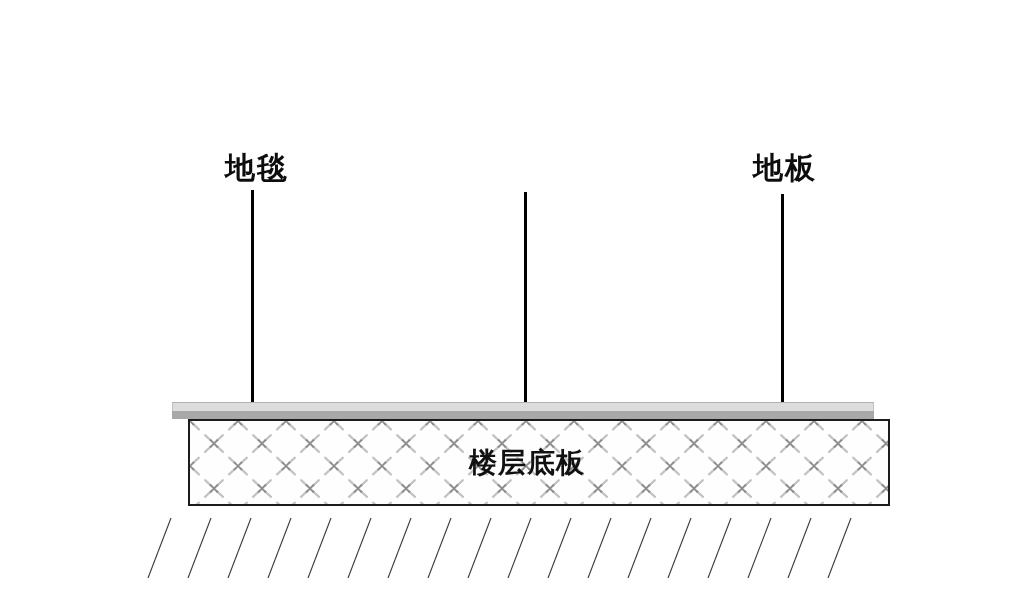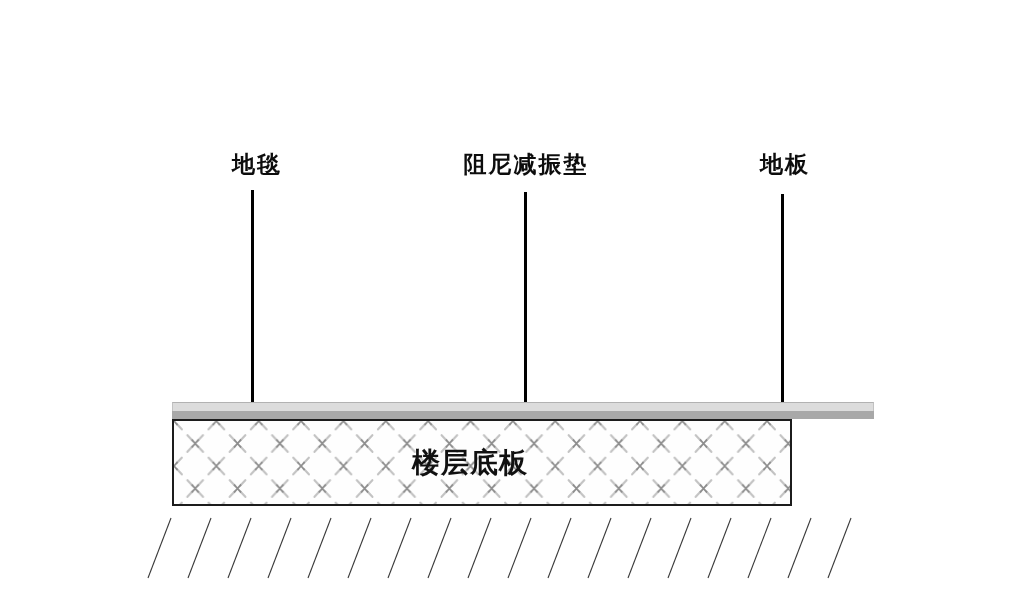--- a/index.html
+++ b/index.html
@@ -13,21 +13,21 @@
     width: 1024px;
     height: 614px;
     background: #ffffff;
     overflow: hidden;
   }
   
   .callout-label {
     position: absolute;
     top: 153px;
     transform: translateX(-50%);
-    font-size: 23px;
+    font-size: 30px;
     font-weight: bold;
     color: #0d0d0d;
     letter-spacing: 2px;
     white-space: nowrap;
     line-height: 1;
   }
   .label-carpet  { left: 257px; }
   .label-damping { left: 526px; }
   .label-floor   { left: 785px; text-align: center; }
   
@@ -52,22 +52,22 @@
   }
   .layer-damping {
     position: absolute;
     left: 172px; top: 411px;
     width: 702px; height: 8px;
     background: #a8a8a8;
   }
   
   .slab {
     position: absolute;
-    left: 172px; top: 419px;
-    width: 620px; height: 87px;
+    left: 188px; top: 419px;
+    width: 702px; height: 87px;
     box-sizing: border-box;
     border: 2px solid #1c1c1c;
     background: #fefefe;
   }
   .slab svg.hatch-fill {
     position: absolute;
     left: 0; top: 0;
     width: 100%; height: 100%;
     display: block;
   }
@@ -89,21 +89,20 @@
     left: 0; top: 505px;
     width: 1024px; height: 90px;
   }
 </style>
 </head>
 <body>
 
 <div class="canvas">
 
   <div class="callout-label label-carpet">地毯</div>
-  <div class="callout-label label-damping">阻尼减振垫</div>
   <div class="callout-label label-floor">地板</div>
 
   <div class="leader leader-carpet"></div>
   <div class="leader leader-damping"></div>
   <div class="leader leader-floor"></div>
 
   <div class="layer-carpet"></div>
 
   <div class="layer-damping"></div>
 

